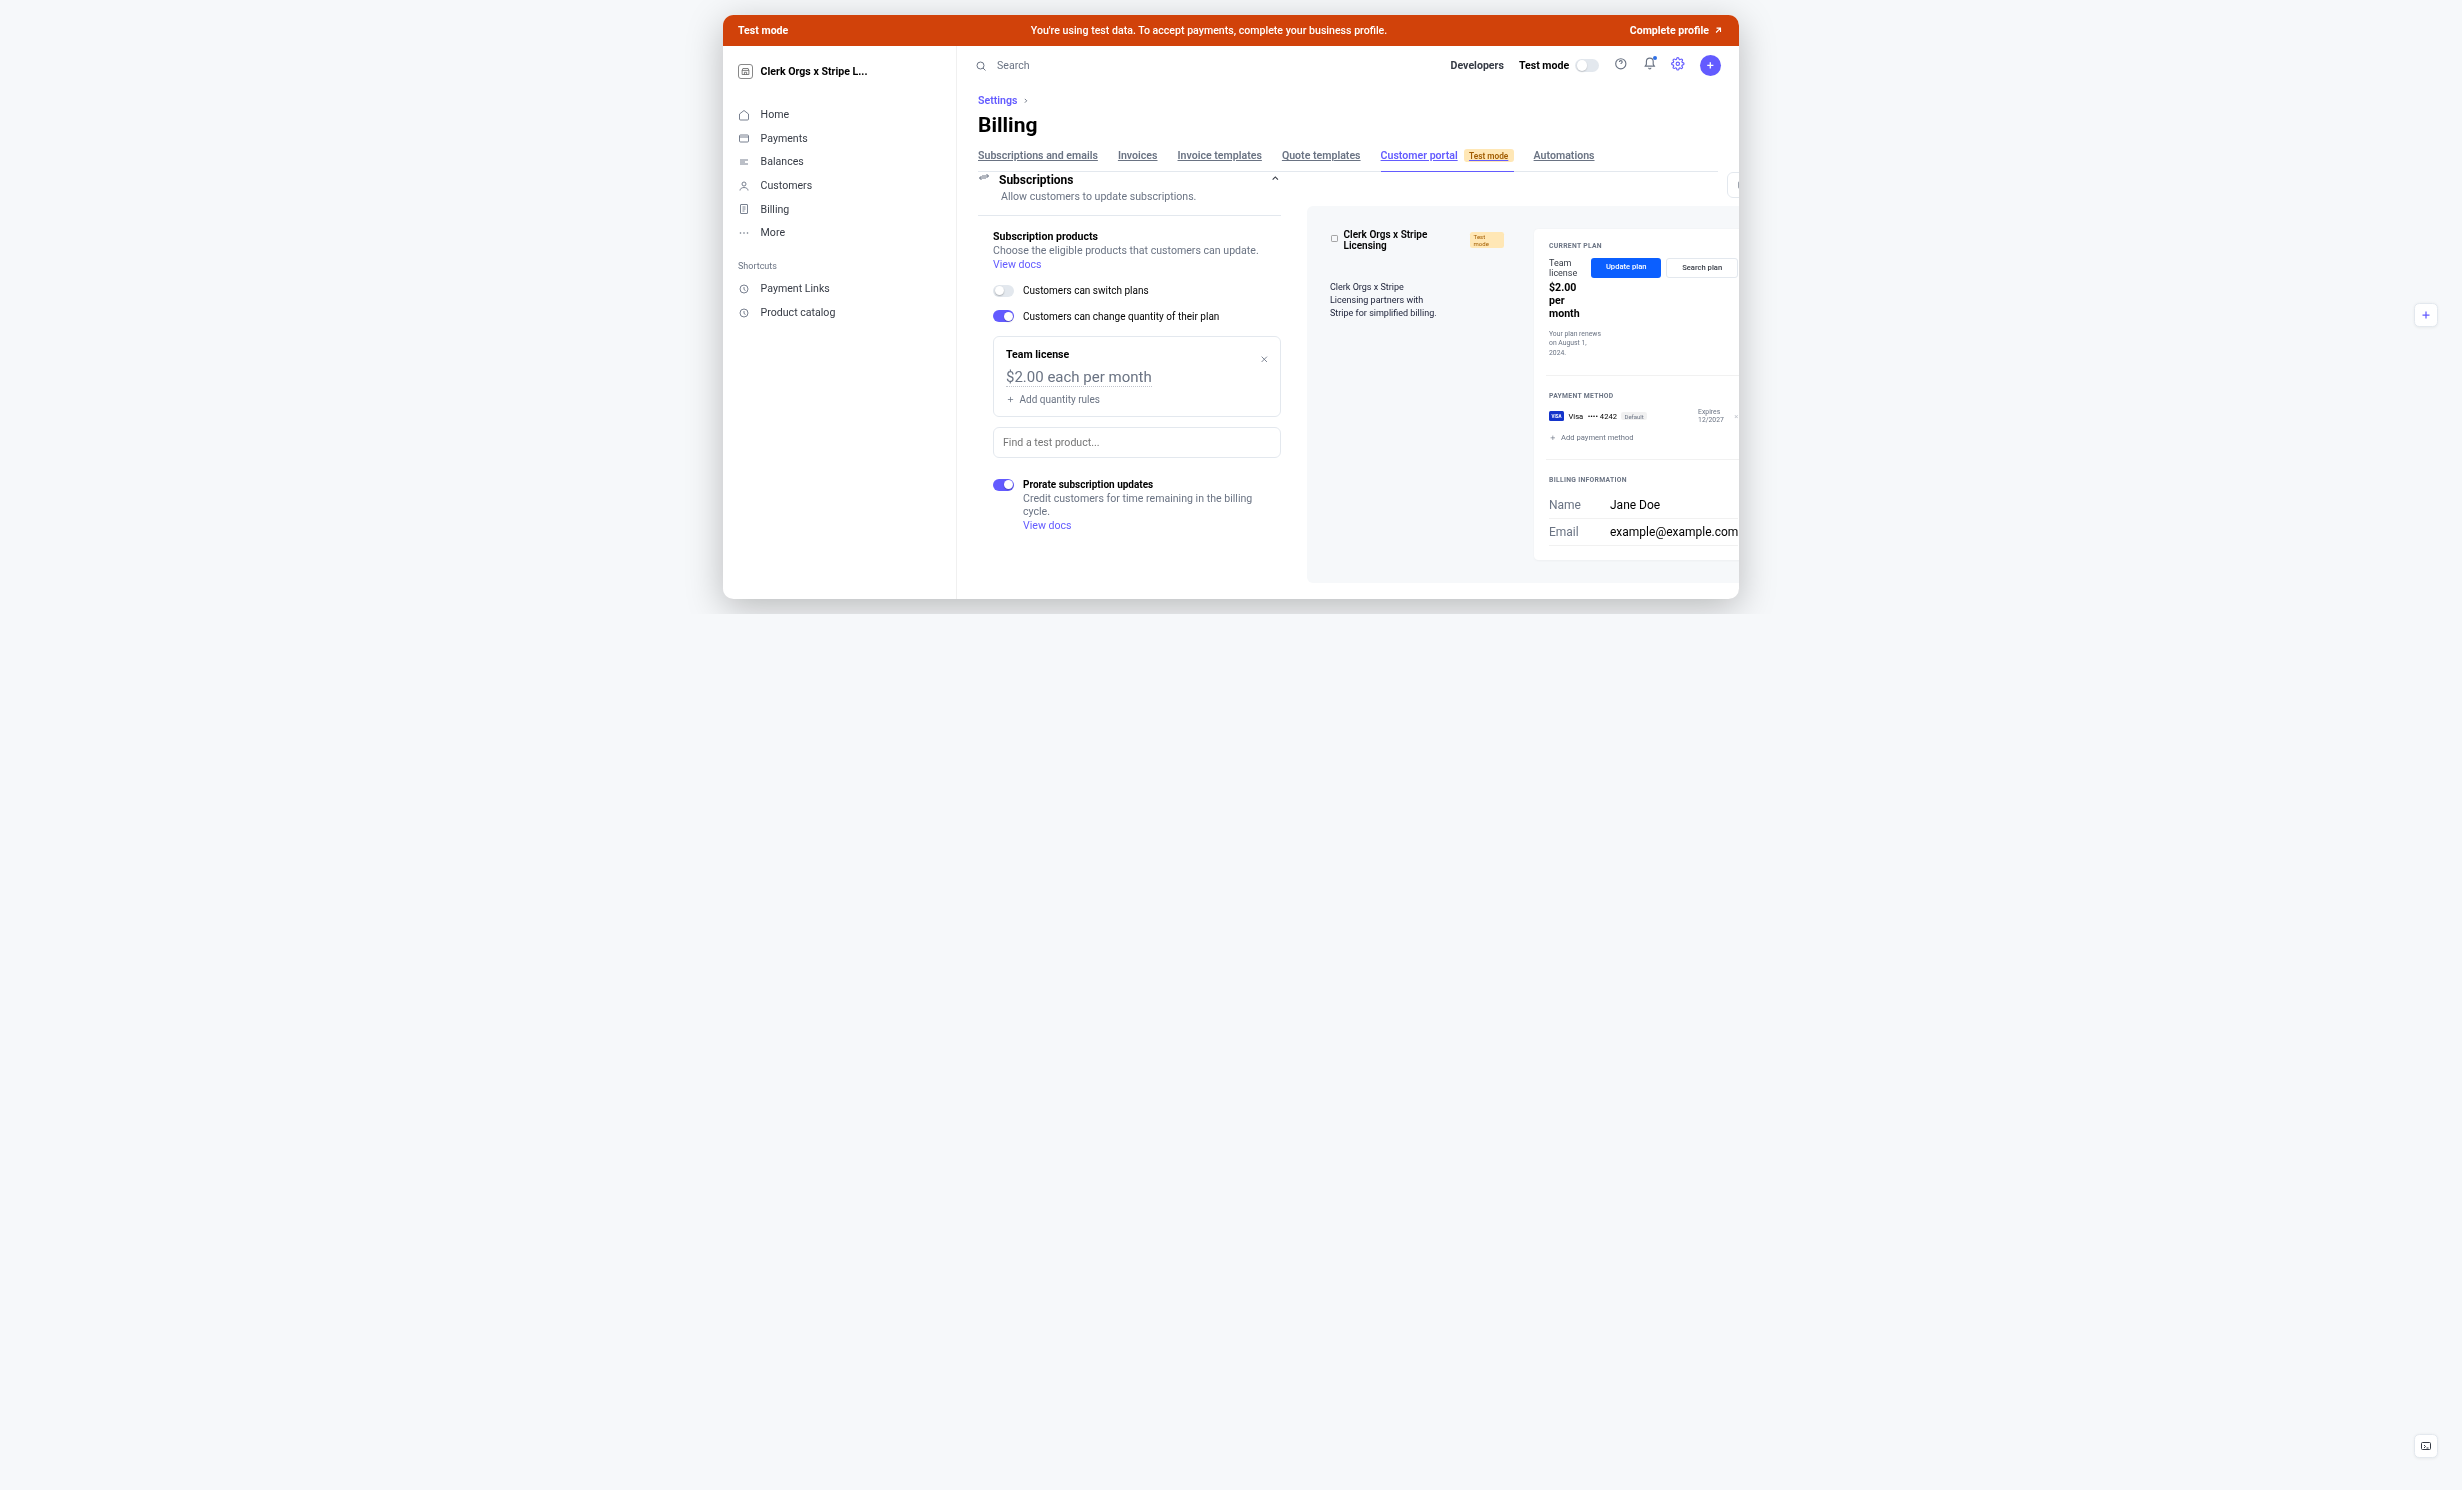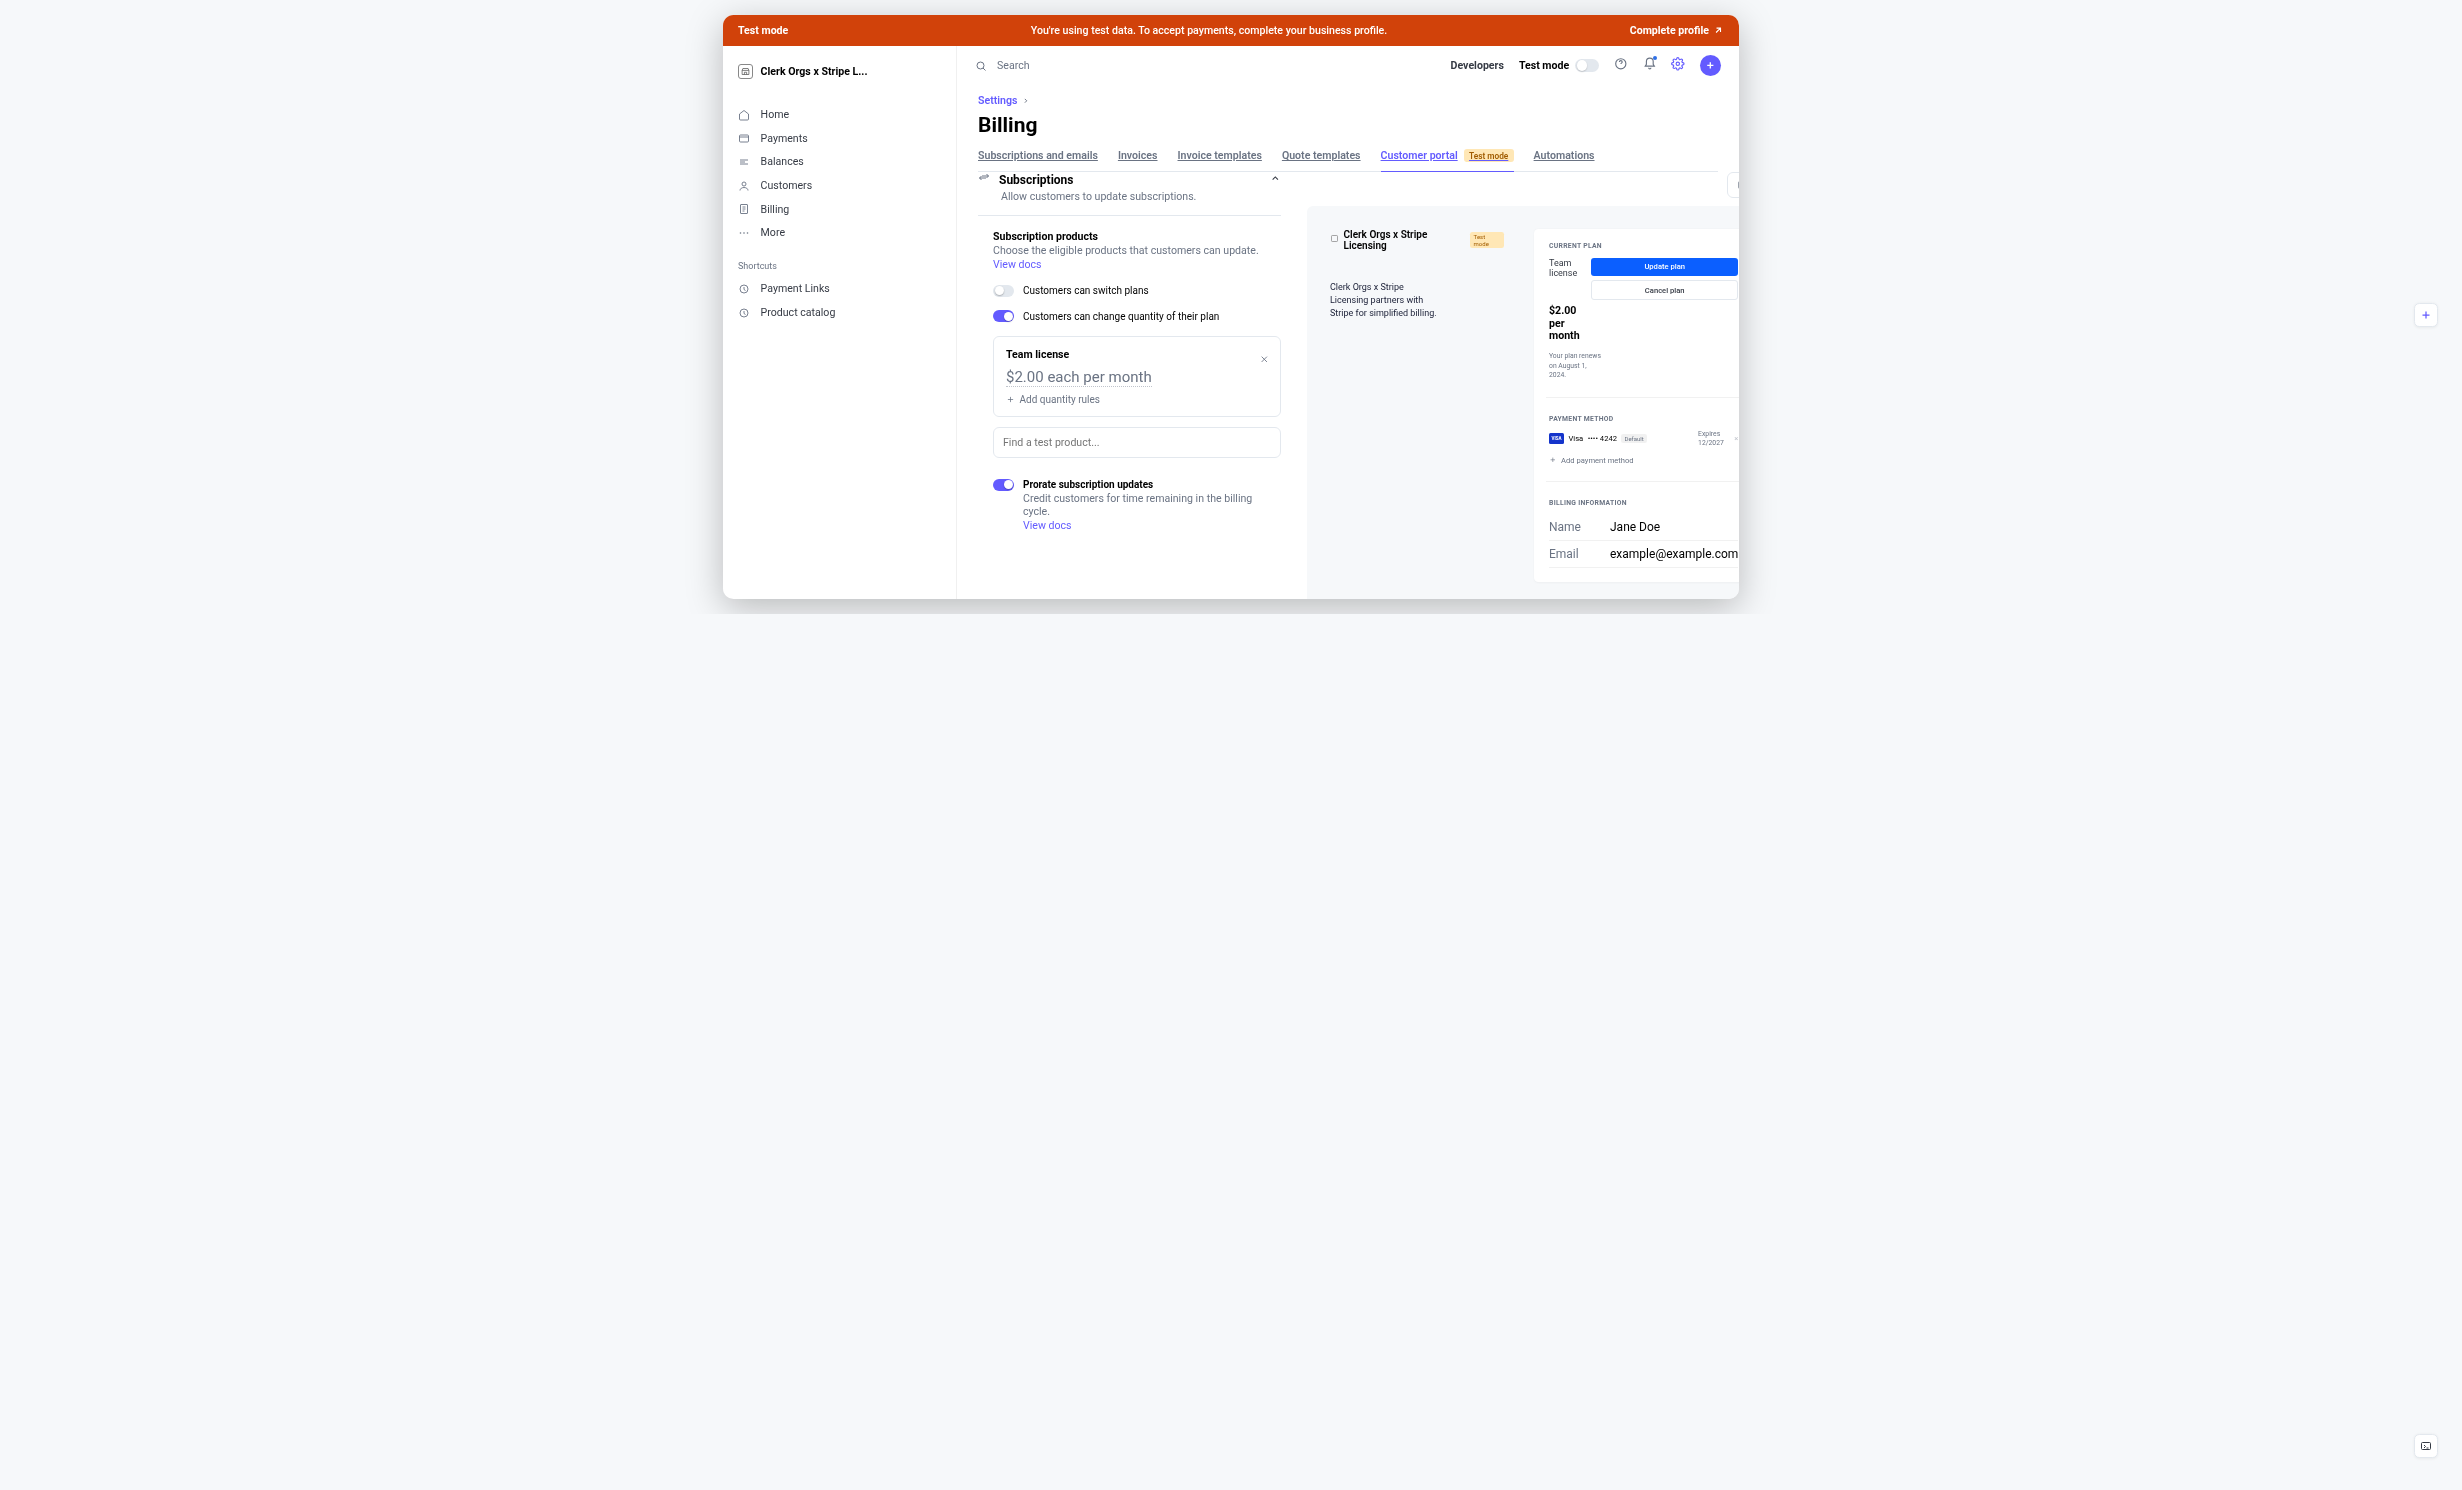--- a/index.html
+++ b/index.html
@@ -356,23 +356,23 @@
                   <div>Clerk Orgs x Stripe</div>
                   <div>Licensing partners with</div>
                   <div>Stripe for simplified billing.</div>
                 </div>
               </div>
 
               <div class="preview-right">
                 <div class="pv-label">CURRENT PLAN</div>
                 <div class="pv-plan-row">
                   <div class="pv-plan-name">Team license</div>
-                  <div style="flex:1;display:flex;flex-direction:column;gap:4.5px;">
+                  <div style="flex:1;display:flex;flex-direction:row;gap:4.5px;">
                     <div class="pv-btn primary">Update plan</div>
-                    <div class="pv-btn outline">Cancel plan</div>
+                    <div class="pv-btn outline">Search plan</div>
                   </div>
                 </div>
                 <div class="pv-price">$2.00 per month</div>
                 <div class="pv-renew">Your plan renews on August 1, 2024.</div>
 
                 <div class="pv-divider"></div>
                 <div class="pv-label">PAYMENT METHOD</div>
                 <div class="pv-card-row">
                   <span class="visa-chip">VISA</span>
                   <span>Visa</span>

